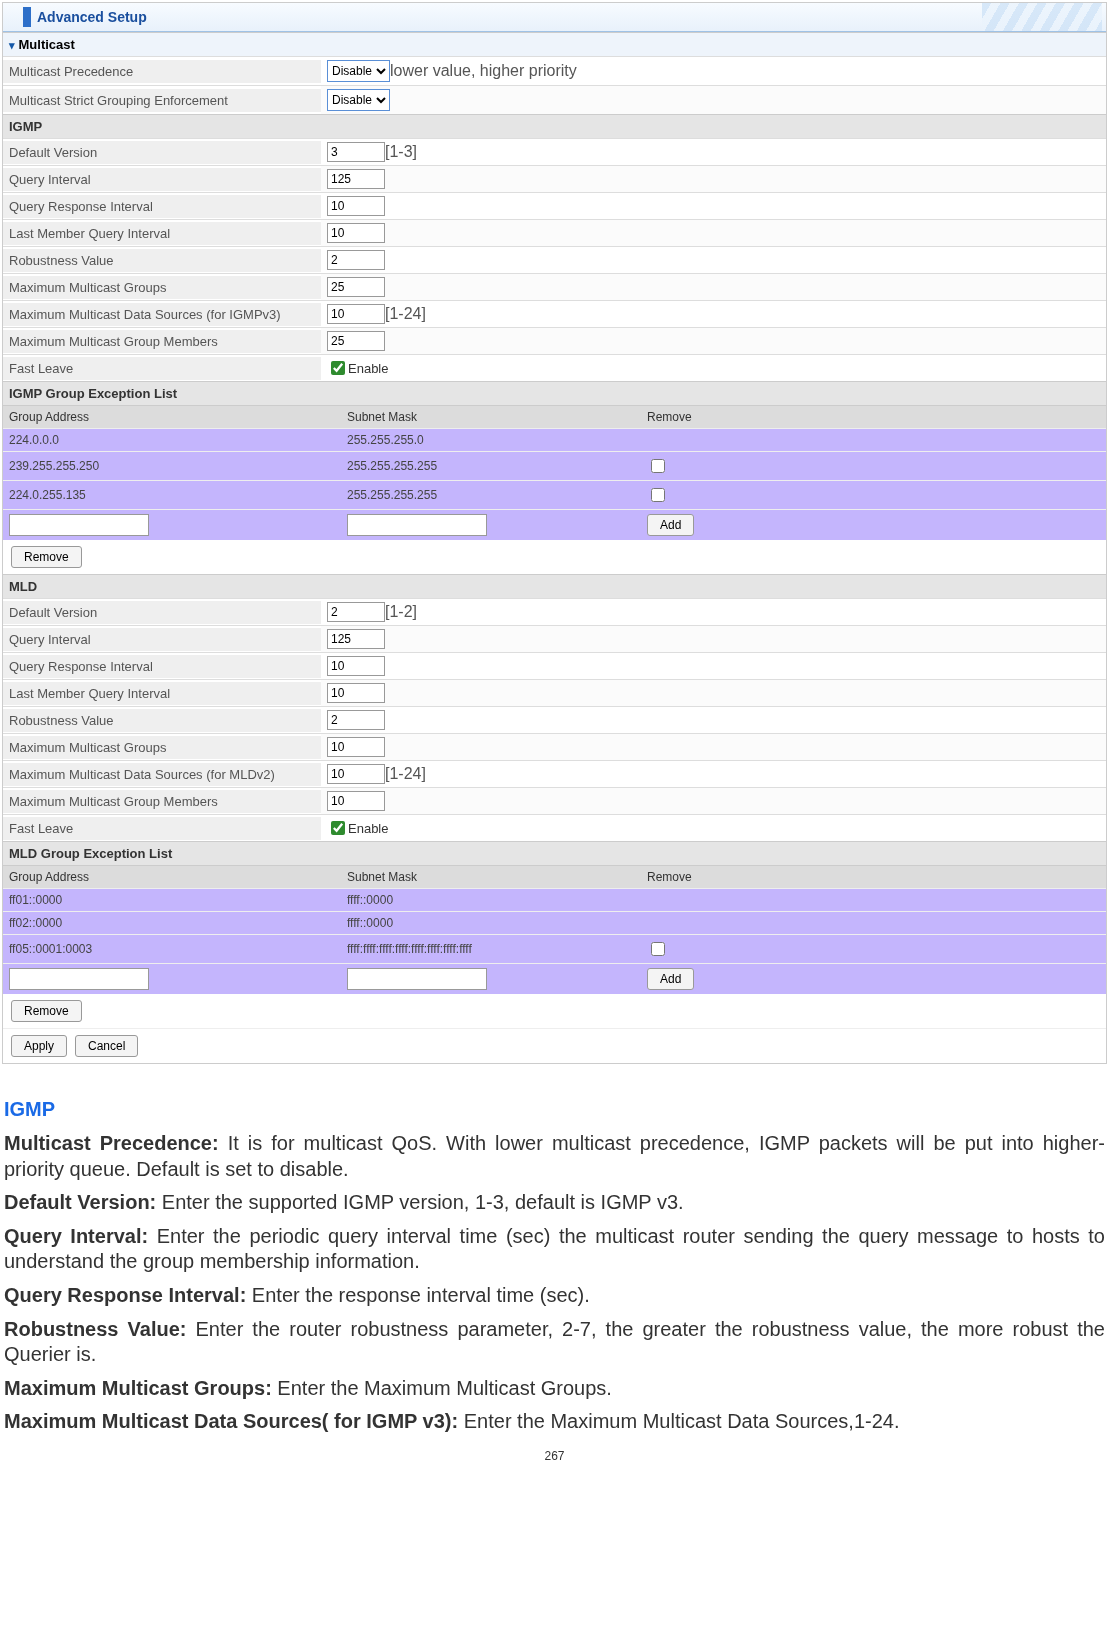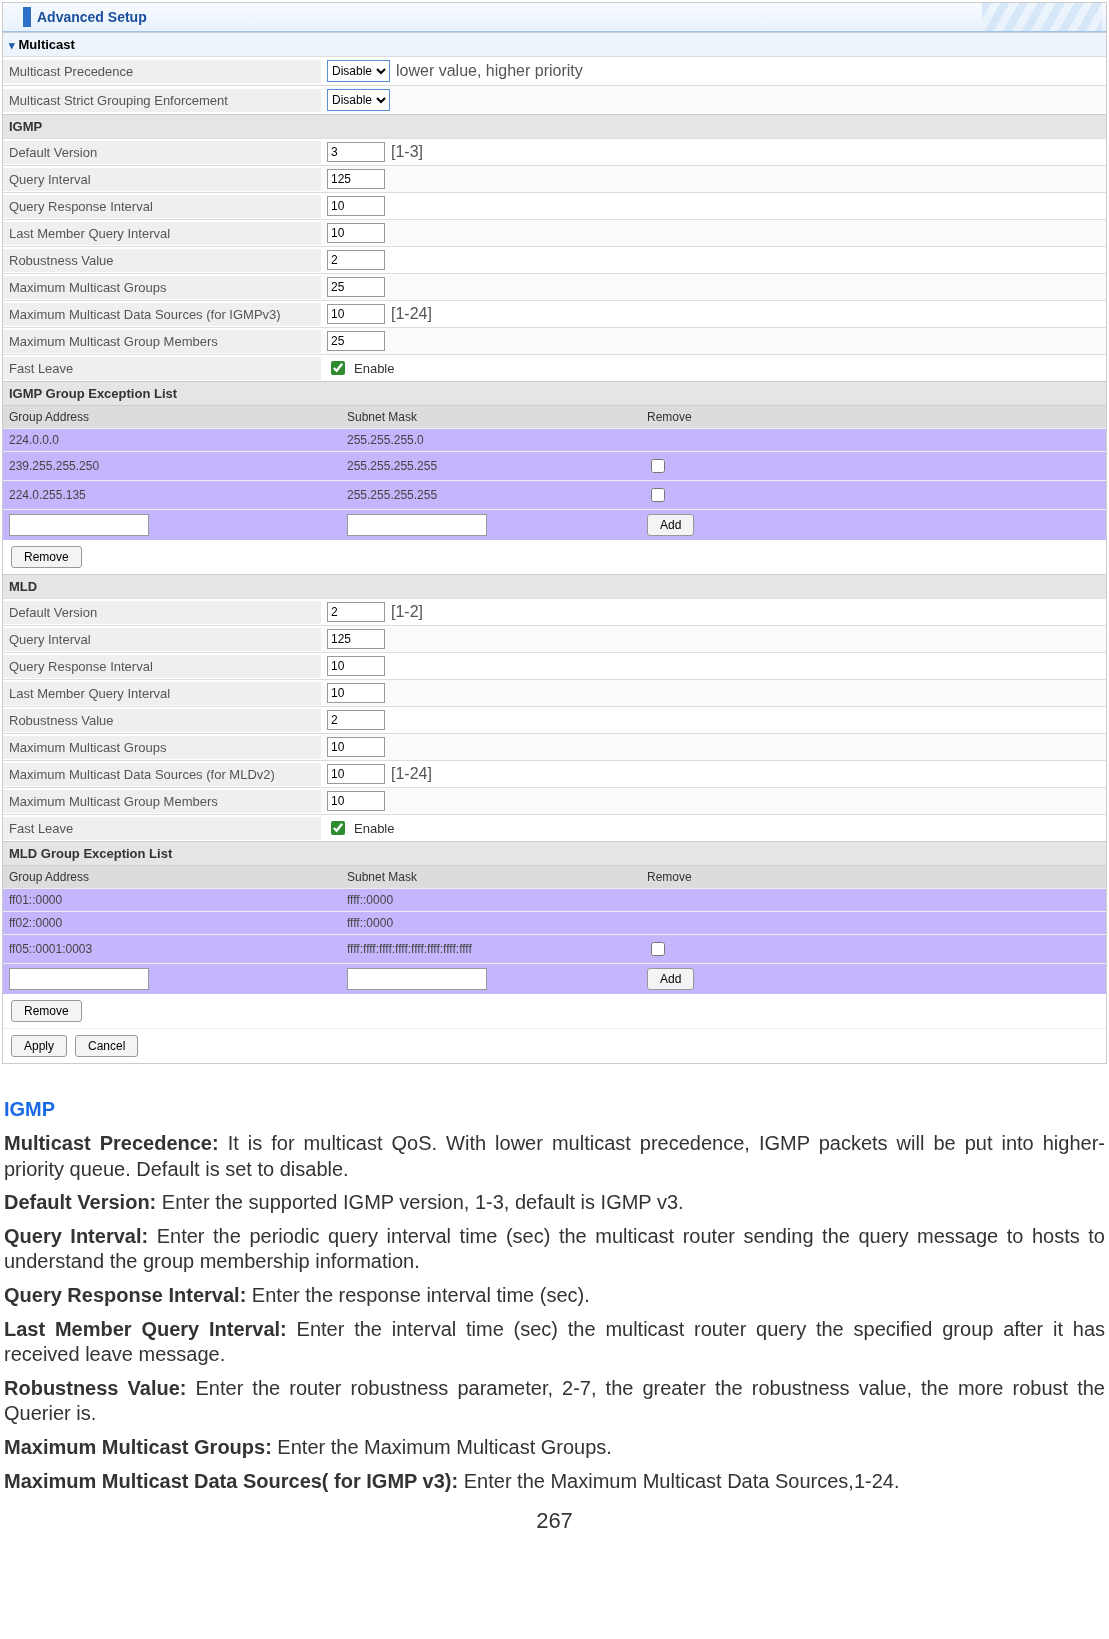--- a/index.html
+++ b/index.html
@@ -52,21 +52,21 @@
   .row .label {
     width: 318px;
     background: #efefef;
     color: #555;
     padding: 4px 6px;
   }
   .row .val {
     flex: 1;
     background: #fff;
     padding: 3px 6px;
-    display: flex; align-items: center; gap: 6px;
+    display: flex; align-items: center; 
   }
   .row:nth-child(even) .val { background: #fbfbfb; }
   input[type=text].short { width: 58px; height: 20px; border:1px solid #999; padding:1px 3px; font-size:12px; }
   input[type=text].med { width: 140px; height: 22px; border:1px solid #999; padding:1px 3px; font-size:12px; }
   select { height: 22px; border:1px solid #5a8fd6; background:#fff; font-size:12px; }
   .hint { color:#555; font-size:16px; }
   input[type=checkbox] { accent-color:#2e8b2e; width:14px; height:14px; }
   .tbl { width:100%; border-collapse: collapse; }
   .tbl th {
     background:#dcdcdc; text-align:left; font-weight:normal; color:#333;
@@ -79,21 +79,21 @@
   .tbl td.chk, .tbl th.chk { text-align:left; }
   button {
     background:#f4f4f4; border:1px solid #999; border-radius:3px;
     padding:3px 12px; font-size:12px; cursor:pointer;
   }
   .btnrow { padding:6px 8px; display:flex; gap:8px; }
   .doc { padding: 18px 4px 0 4px; }
   .doc h3 { color:#1a6ae6; font-size:20px; margin:14px 0 10px 0; }
   .doc p { margin:8px 0; font-size:20px; line-height:1.28; text-align:justify; }
   .doc p b { font-weight:bold; }
-  .pagenum { text-align:center; font-size:22px; margin:14px 0 6px 0; }
+  .pagenum { text-align:center; font-size:12px; margin:14px 0 6px 0; }
   .col1 { width:338px; }
   .col2 { width:300px; }
 </style>
 </head>
 <body>
 
 <div class="panel">
   <div class="hdr">
     <span class="accent"></span>
     <span>Advanced Setup</span>
@@ -332,19 +332,18 @@
   </div>
 </div>
 
 <div class="doc">
   <h3>IGMP</h3>
   <div id="doc-paras">
       <p><b>Multicast Precedence:</b> It is for multicast QoS. With lower multicast precedence, IGMP packets will be put into higher-priority queue. Default is set to disable.</p>
       <p><b>Default Version:</b> Enter the supported IGMP version, 1-3, default is IGMP v3.</p>
       <p><b>Query Interval:</b> Enter the periodic query interval time (sec) the multicast router sending the query message to hosts to understand the group membership information.</p>
       <p><b>Query Response Interval:</b> Enter the response interval time (sec).</p>
-      <p><b>Last Member Query Interval:</b> Enter the interval time (sec) the multicast router query the specified group after it has received leave message.</p>
       <p><b>Robustness Value:</b> Enter the router robustness parameter, 2-7, the greater the robustness value, the more robust the Querier is.</p>
       <p><b>Maximum Multicast Groups:</b> Enter the Maximum Multicast Groups.</p>
       <p><b>Maximum Multicast Data Sources( for IGMP v3):</b> Enter the Maximum Multicast Data Sources,1-24.</p>
     </div>
   <div class="pagenum">267</div>
 </div>
 
 </body></html>

